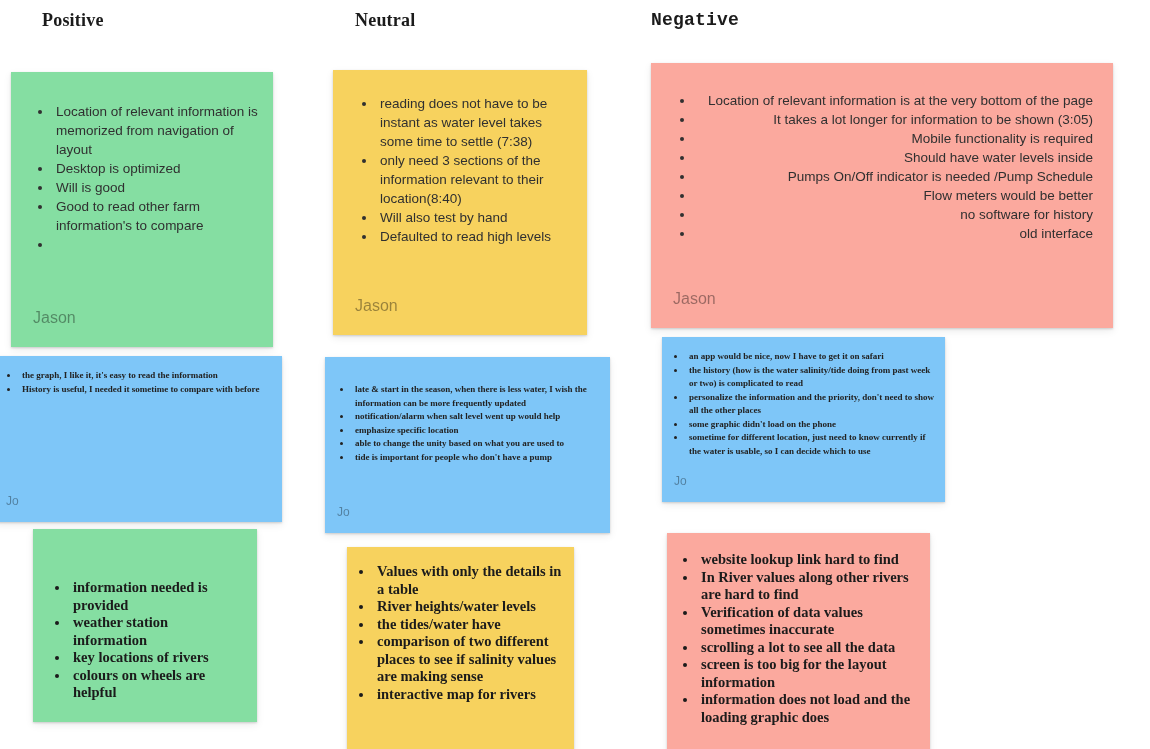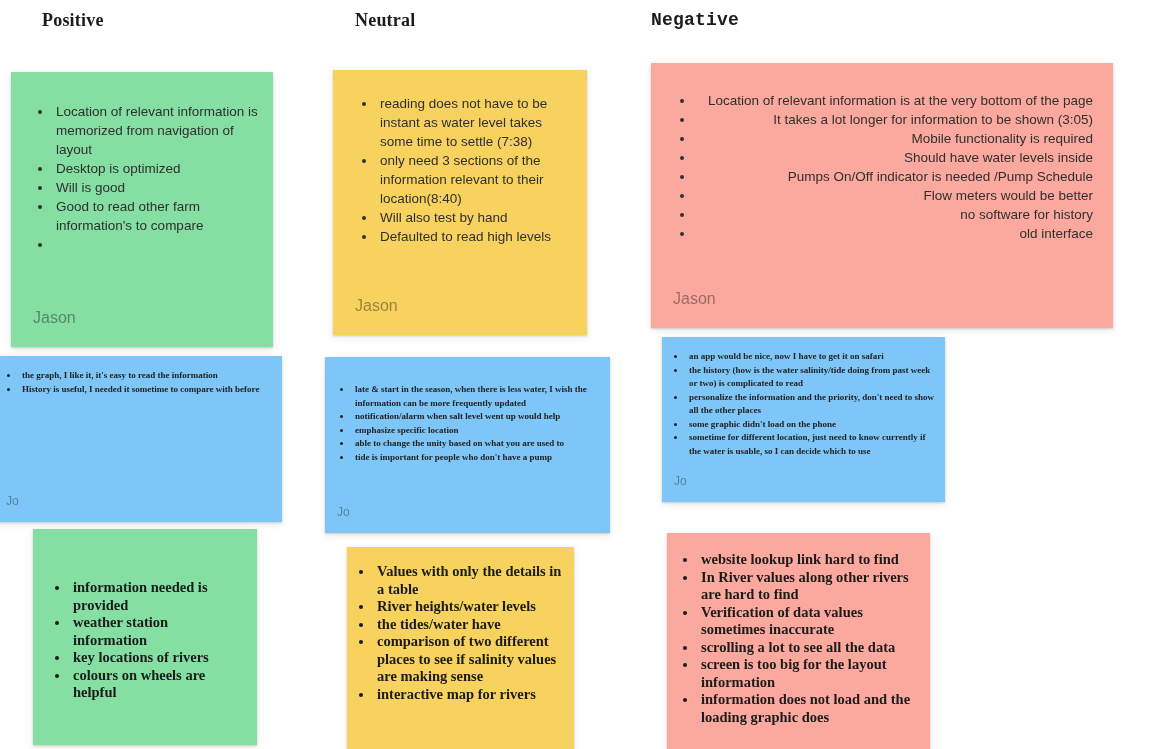--- a/index.html
+++ b/index.html
@@ -85,21 +85,21 @@
 
   
   .row-bottom {
     font-family: "Liberation Serif", serif;
     font-weight: 700;
     font-size: 14.5px;
     line-height: 17.5px;
     color: #1b1b1b;
   }
   .row-bottom ul { padding-left: 15px; }
-  .n-g2 { left: 33px;  top: 529px; width: 224px; height: 216px; padding: 50px 14px 0 22px; }
+  .n-g2 { left: 33px;  top: 529px; width: 224px; height: 193px; padding: 50px 14px 0 22px; }
   .n-y2 { left: 347px; top: 547px; width: 227px; height: 230px; padding: 16px 8px 0 12px; }
   .n-r2 { left: 667px; top: 533px; width: 263px; height: 240px; padding: 18px 8px 0 16px; }
 </style>
 </head>
 <body>
 
 <div class="canvas">
 
   <div class="col-header hdr-positive">Positive</div>
   <div class="col-header hdr-neutral">Neutral</div>

